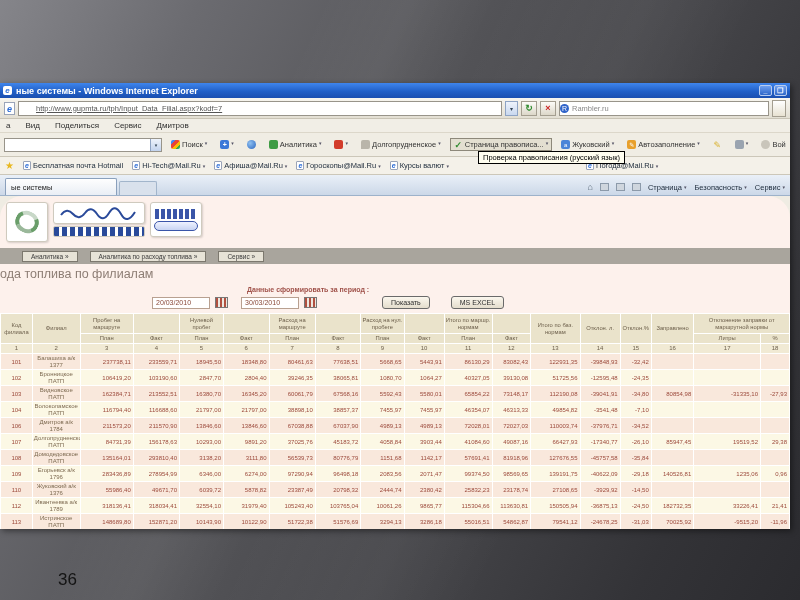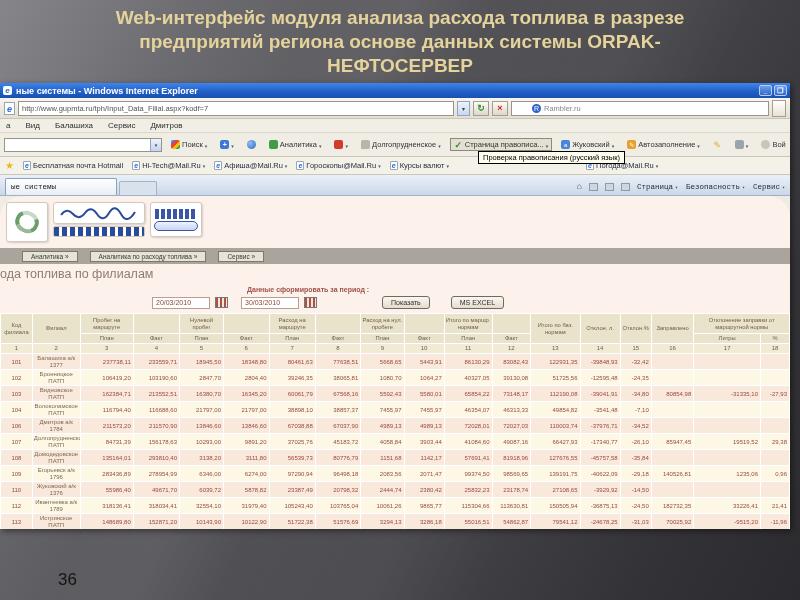--- a/index.html
+++ b/index.html
@@ -23,43 +23,43 @@
   .titlebar .favicon { width:9px; height:9px; background:#fff; border-radius:2px; color:#2a6bd6;
     font-size:8px; font-weight:bold; font-style:italic; line-height:9px; text-align:center; }
   .win-btns { margin-left:auto; display:flex; gap:2px; }
   .win-btn { width:13px; height:11px; border:1px solid #b9cdf0; border-radius:2px;
     background:linear-gradient(#6fa0ef,#2d66c9); color:#fff; font-size:7px; line-height:9px; text-align:center; }
 
   .addrrow { height:21px; background:linear-gradient(#f7f5ef,#e3dfd3); display:flex; align-items:center;
     gap:3px; padding:0 4px; border-bottom:1px solid #c9c4b6; }
   .addr-icon { width:11px; height:13px; background:#fff; border:1px solid #9aa4b8; color:#2a6bd6;
     font-size:9px; font-weight:bold; font-style:italic; line-height:12px; text-align:center; }
-  .addr-input { width:436px; height:15px; background:#fff; border:1px solid #98948a; font-size:7.5px;
-    color:#555; display:flex; align-items:center; padding:0 3px; overflow:hidden; white-space:nowrap; }
+  .addr-input { width:484px; height:15px; background:#fff; border:1px solid #98948a; font-size:7.5px;
+    color:#555; display:flex; align-items:center; padding:0 17px; overflow:hidden; white-space:nowrap;text-decoration:underline; }
   .addr-drop { width:13px; height:15px; background:linear-gradient(#eef3fb,#c9d8ef); border:1px solid #8fa4c4;
     font-size:6px; color:#345; text-align:center; line-height:14px; }
   .btn-sq { width:16px; height:15px; border:1px solid #a49e90; background:linear-gradient(#fdfcf8,#dcd7c9);
     font-size:9px; font-weight:bold; display:flex; align-items:center; justify-content:center; }
   .btn-refresh { color:#2f8b2f; }
   .btn-stop { color:#cc2222; }
   .search-box { flex:1; height:15px; background:#fff; border:1px solid #98948a; font-size:7.5px;
-    color:#8a8a8a; display:flex; align-items:center; gap:3px; padding:0 20px; overflow:hidden; }
+    color:#8a8a8a; display:flex; align-items:center; gap:3px; padding:0 0; overflow:hidden; }
   .rambler-ico { width:9px; height:9px; border-radius:50%; background:#2f63c9; color:#fff; font-size:7px;
     line-height:9px; text-align:center; flex:0 0 auto; }
   .addr-edge { width:14px; height:17px; background:linear-gradient(#fff,#e8e2d2); border:1px solid #a49e90; }
 
   .menubar { height:14px; background:#f1eee6; border-bottom:1px solid #dcd7ca; display:flex;
     align-items:center; gap:15px; padding-left:6px; font-size:8px; color:#2e2e2e; }
 
   .gtoolbar { height:24px; background:#f0ede4; border-bottom:1px solid #ccc7b9; display:flex;
     align-items:center; gap:5px; padding:0 4px; font-size:7.5px; color:#333; overflow:hidden; white-space:nowrap; }
   .gt-input { width:158px; height:14px; background:#fff; border:1px solid #98948a; flex:0 0 auto; position:relative; }
   .gt-input .drop { position:absolute; right:0; top:0; width:11px; height:12px;
     background:linear-gradient(#eef3fb,#c2d3ee); border-left:1px solid #8fa4c4; font-size:5px; color:#345; text-align:center; line-height:12px; }
-  .gt-btn { display:inline-flex; align-items:flex-end; gap:2px; padding:1px 3px; border:1px solid transparent; flex:0 0 auto; }
+  .gt-btn { display:inline-flex; align-items:flex-start; gap:2px; padding:1px 3px; border:1px solid transparent; flex:0 0 auto; }
   .gt-btn.active { border:1px solid #8d887a; background:#e3dfd1; }
   .arr { font-size:5px; color:#556; }
   .ic { width:9px; height:9px; display:inline-flex; align-items:center; justify-content:center;
     font-size:7px; border-radius:2px; color:#fff; flex:0 0 auto; }
   .ic-google { background:linear-gradient(135deg,#4285f4 25%,#ea4335 25% 50%,#fbbc05 50% 75%,#34a853 75%); }
   .ic-plus { background:#3b78d8; font-weight:bold; }
   .ic-globe { background:radial-gradient(circle at 35% 35%,#8fc0f0,#2a66c0); border-radius:50%; }
   .ic-share { background:#3f9c44; }
   .ic-red { background:#d23c2a; }
   .ic-comment { background:#b9b5aa; border-radius:2px 2px 2px 0; }
@@ -75,21 +75,21 @@
   .linksbar { height:18px; background:#f4f1e9; border-bottom:1px solid #ccc7b9; display:flex;
     align-items:center; gap:9px; padding:0 5px; font-size:7.5px; color:#1c2a3a; position:relative;
     overflow:visible; white-space:nowrap; }
   .star { color:#e8b820; font-size:10px; }
   .lnk { display:inline-flex; align-items:center; gap:2px; }
   .lnk.gap { margin-left:128px; }
   .tooltip { position:absolute; left:478px; top:-6px; z-index:6; background:#fffef0; border:1px solid #000;
     font-size:7.5px; color:#000; padding:1px 4px; height:13px; line-height:10px; white-space:nowrap; }
 
   .tabrow { height:21px; background:linear-gradient(#eaf0f8,#ccd8e8); border-bottom:1px solid #9db2ca;
-    display:flex; align-items:flex-end; padding:2px 5px 0;font-family:Liberation Mono, monospace; }
+    display:flex; align-items:flex-end; padding:2px 5px 0; }
   .tab { width:112px; height:17px; background:linear-gradient(#fefefe,#e9eef5); border:1px solid #8aa0bc;
     border-bottom:none; border-radius:2px 2px 0 0; font-size:7.5px; color:#222; display:flex;
     align-items:center; padding:0 5px; overflow:hidden; }
   .tab-stub { width:38px; height:14px; background:#d9e1ec; border:1px solid #a2b5cb; border-bottom:none;
     border-radius:2px 2px 0 0; margin-left:2px; }
   .tab-actions { margin-left:auto; display:flex; align-items:center; gap:7px; font-size:7.5px;
     color:#1c2a3a; padding-bottom:3px; }
   .ta-ico { font-size:9px; color:#4a5a6a; }
   .ta-box { width:9px; height:8px; background:#cfd6de; border:1px solid #8c9aaa; }
   .tabbtn { display:inline-flex; align-items:center; gap:2px; }
@@ -140,21 +140,20 @@
   table.fuel td { font-size:6px; color:#9c4a3c; text-align:right; height:16px; padding:0 2px; }
   table.fuel td.c-code { text-align:center; }
   table.fuel td.c-filial { text-align:center; color:#7e6b52; line-height:1.1; padding:0 1px; }
   table.fuel tr.pink td { background:#f9e8dc; }
   table.fuel tr.cream td { background:#fcf8e5; }
 </style>
 </head>
 <body>
 
 <div class="slide">
-  <div class="slide-title">Web-интерфейс модуля анализа расхода топлива в разрезе предприятий региона основе данных системы  ORPAK-НЕФТОСЕРВЕР</div>
 
   <div class="browser">
 
     <div class="titlebar">
       <span class="favicon">e</span>
       <span>ные системы - Windows Internet Explorer</span>
       <span class="win-btns">
         <span class="win-btn">_</span>
         <span class="win-btn">❐</span>
       </span>
@@ -169,21 +168,21 @@
       <span class="search-box">
         <span class="rambler-ico">R</span>
         <span>Rambler.ru</span>
       </span>
       <span class="addr-edge"></span>
     </div>
 
     <div class="menubar">
         <span>а</span>
         <span>Вид</span>
-        <span>Балашиха</span>
+        <span>Поделиться</span>
         <span>Сервис</span>
         <span>Дмитров</span>
       </div>
 
     <div class="gtoolbar">
       <span class="gt-input">
           <span class="drop">▾</span>
         </span>
       <span style="display:inline-flex;align-items:center;gap:5px;">
           <span class="gt-btn">

